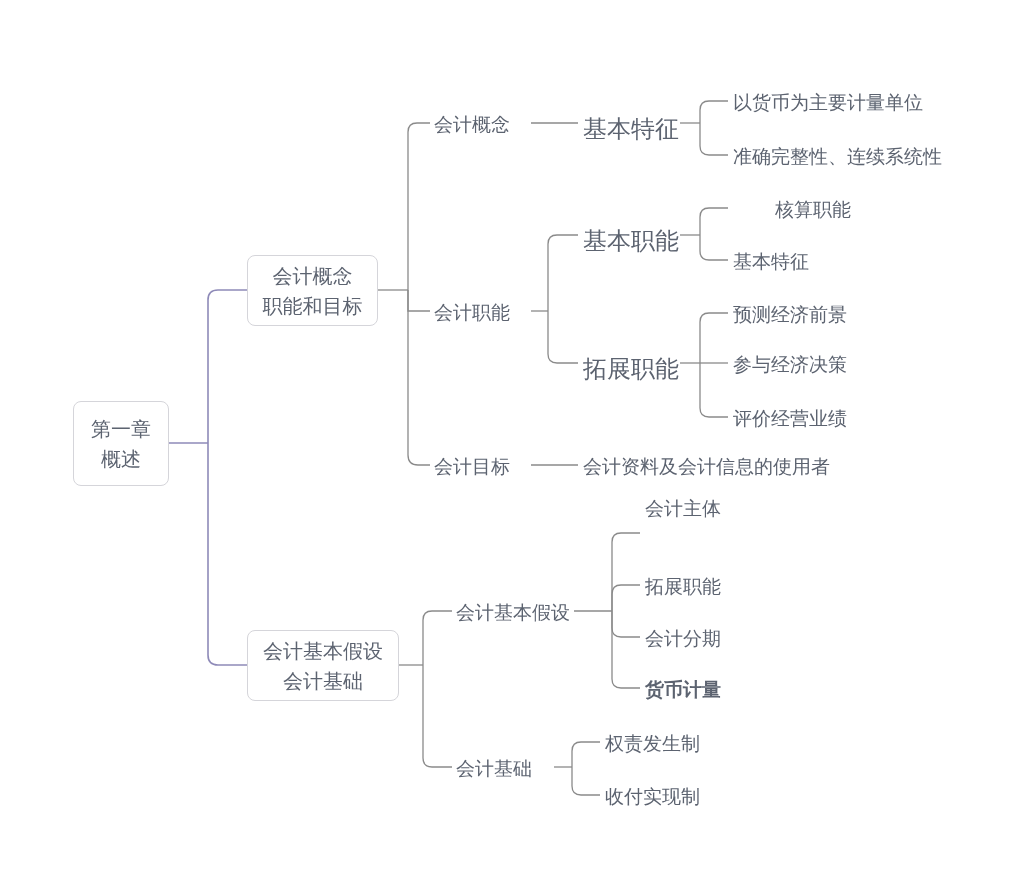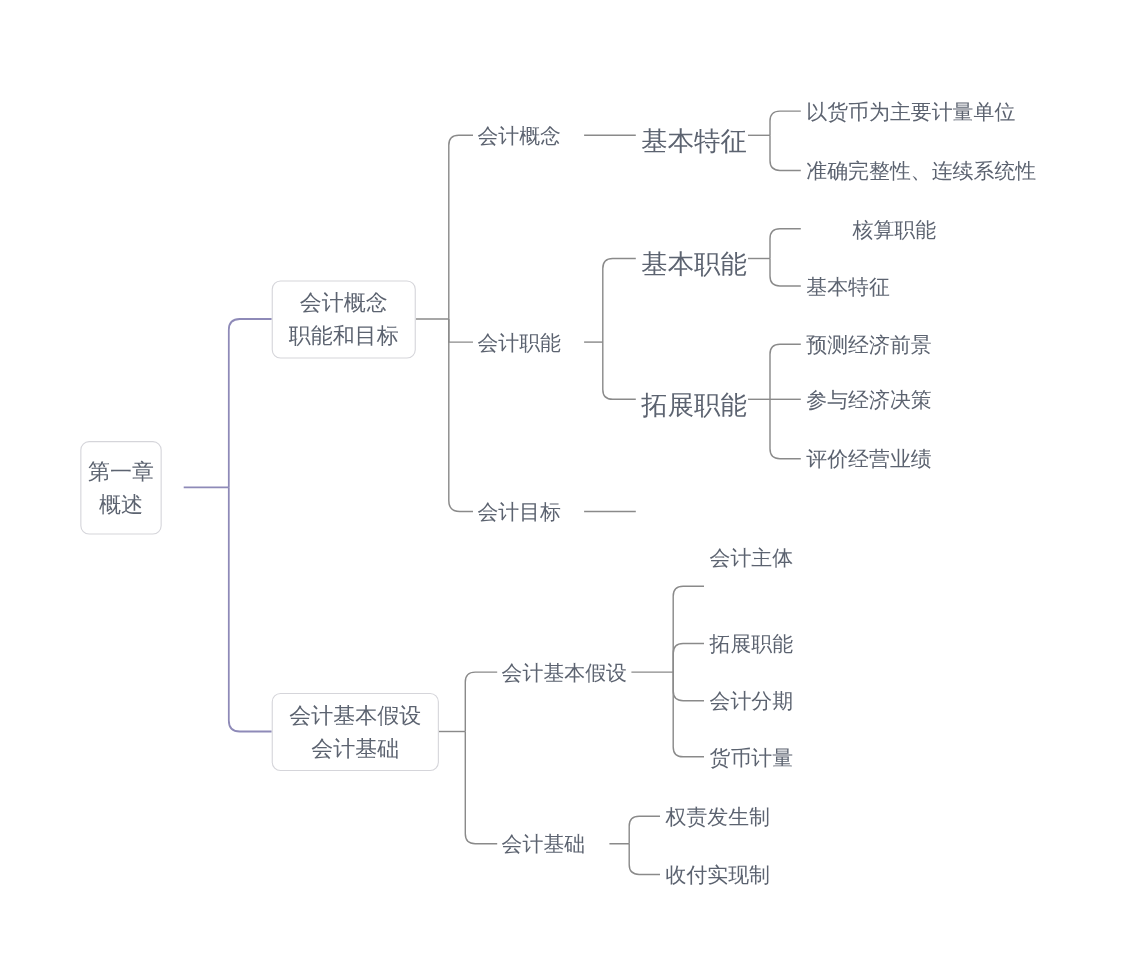--- a/index.html
+++ b/index.html
@@ -109,21 +109,21 @@
       <path d="M612,611 V594 Q612,585 621,585 H640"></path>
       <path d="M612,611 V628 Q612,637 621,637 H640"></path>
       <path d="M612,611 V679 Q612,688 621,688 H640"></path>
 
       <path d="M554,767 H572"></path>
       <path d="M572,767 V751 Q572,742 581,742 H600"></path>
       <path d="M572,767 V786 Q572,795 581,795 H600"></path>
     </g>
   </svg>
 
-  <div class="node boxed fs-root" style="left:73px; top:401px; width:74px; height:85px;">
+  <div class="node boxed fs-root" style="left:73px; top:401px; width:96px; height:85px;">
     <span class="line">第一章</span>
     <span class="line">概述</span>
   </div>
 
   <div class="node boxed fs-l2" style="left:247px; top:255px; width:131px; height:71px;">
     <span class="line">会计概念</span>
     <span class="line">职能和目标</span>
   </div>
 
   <div class="node boxed fs-l2" style="left:247px; top:630px; width:152px; height:71px;">
@@ -144,22 +144,23 @@
   <div class="node plain fs-leaf" style="left:733px; top:89px;">以货币为主要计量单位</div>
   <div class="node plain fs-leaf" style="left:733px; top:143px;">准确完整性、连续系统性</div>
 
   <div class="node plain fs-leaf" style="left:775px; top:196px;">核算职能</div>
   <div class="node plain fs-leaf" style="left:733px; top:248px;">基本特征</div>
 
   <div class="node plain fs-leaf" style="left:733px; top:301px;">预测经济前景</div>
   <div class="node plain fs-leaf" style="left:733px; top:351px;">参与经济决策</div>
   <div class="node plain fs-leaf" style="left:733px; top:405px;">评价经营业绩</div>
 
+  <div class="node plain fs-leaf" style="left:583px; top:453px;">会计资料及会计信息的使用者</div>
 
   <div class="node plain fs-leaf" style="left:645px; top:495px;">会计主体</div>
   <div class="node plain fs-leaf" style="left:645px; top:573px;">拓展职能</div>
   <div class="node plain fs-leaf" style="left:645px; top:625px;">会计分期</div>
-  <div class="node plain fs-leaf" style="left:645px; top:676px;">货币计量</div>
+  <div class="node plain fs-leaf" style="left:645px; top:676px;font-weight:bold;">货币计量</div>
 
   <div class="node plain fs-leaf" style="left:605px; top:730px;">权责发生制</div>
   <div class="node plain fs-leaf" style="left:605px; top:783px;">收付实现制</div>
 
 </div>
 
 </body></html>

